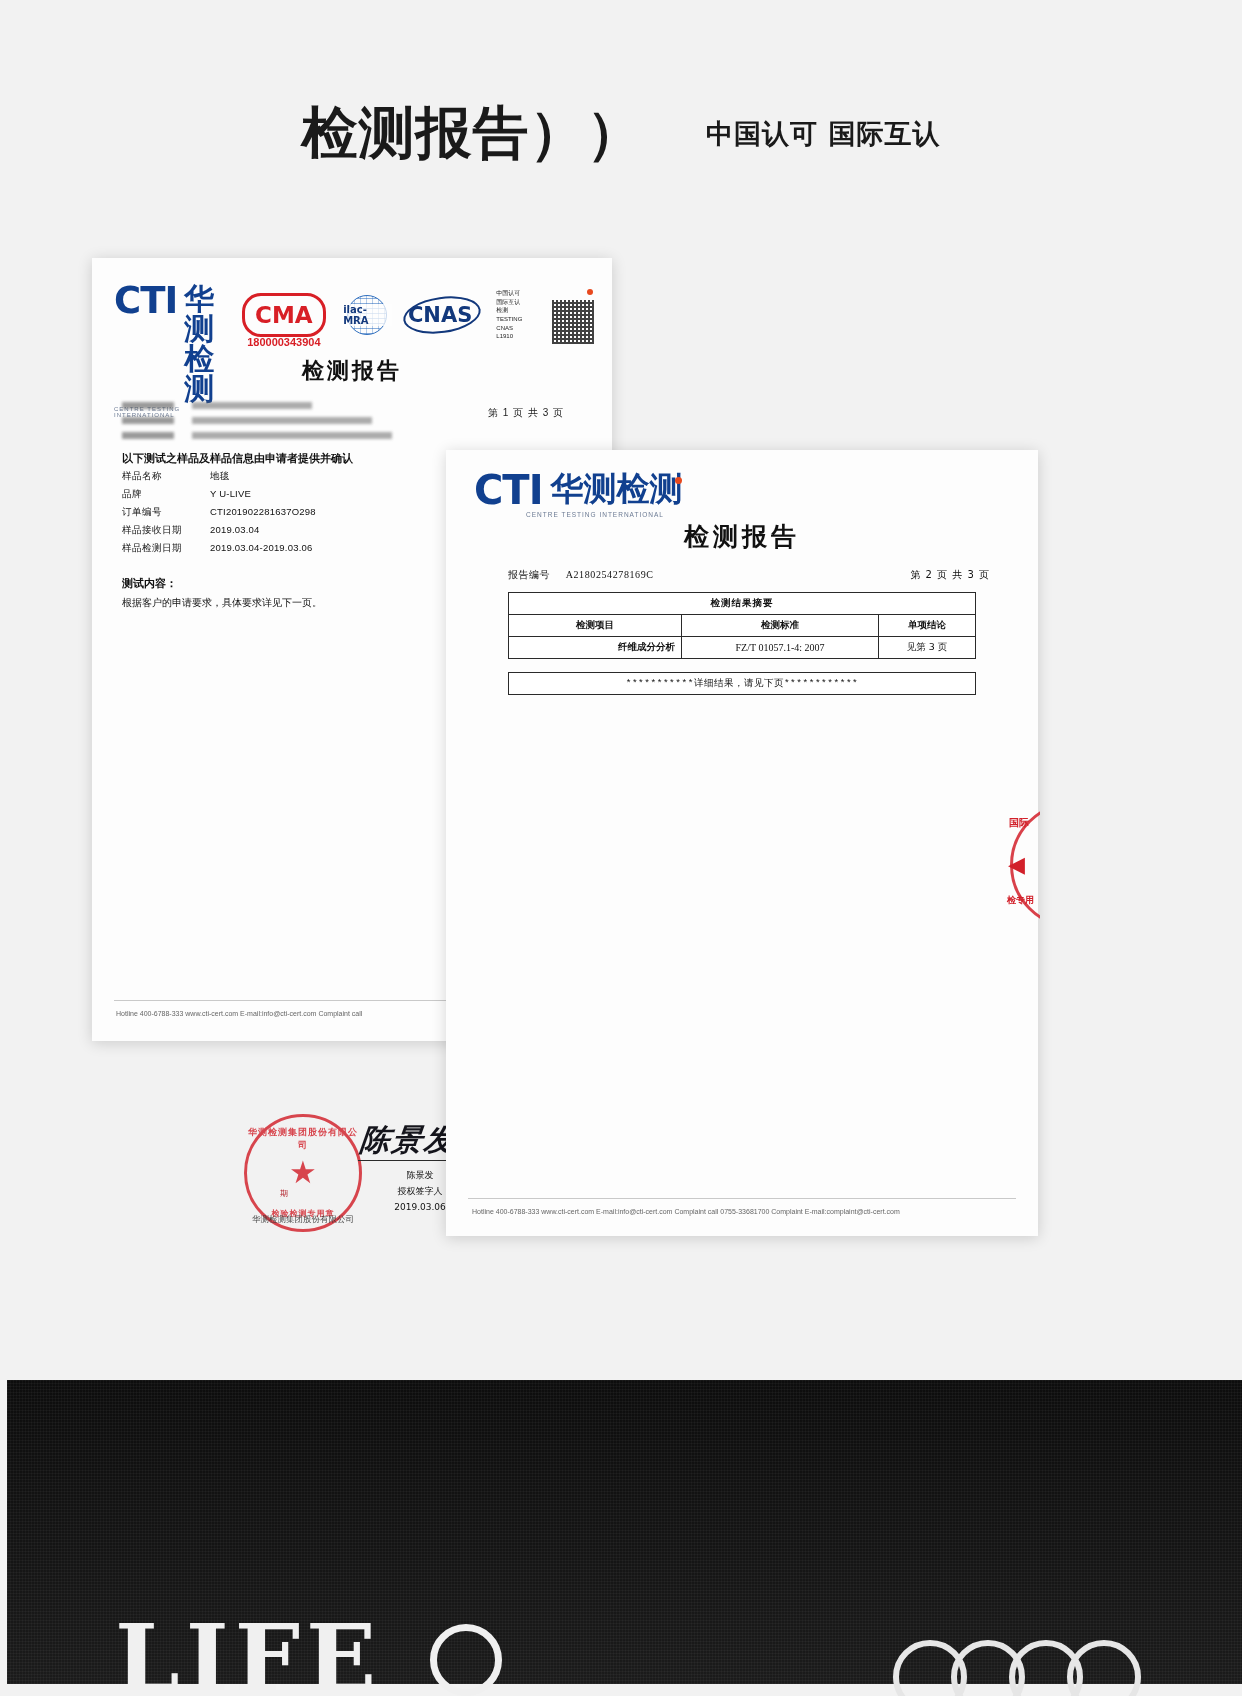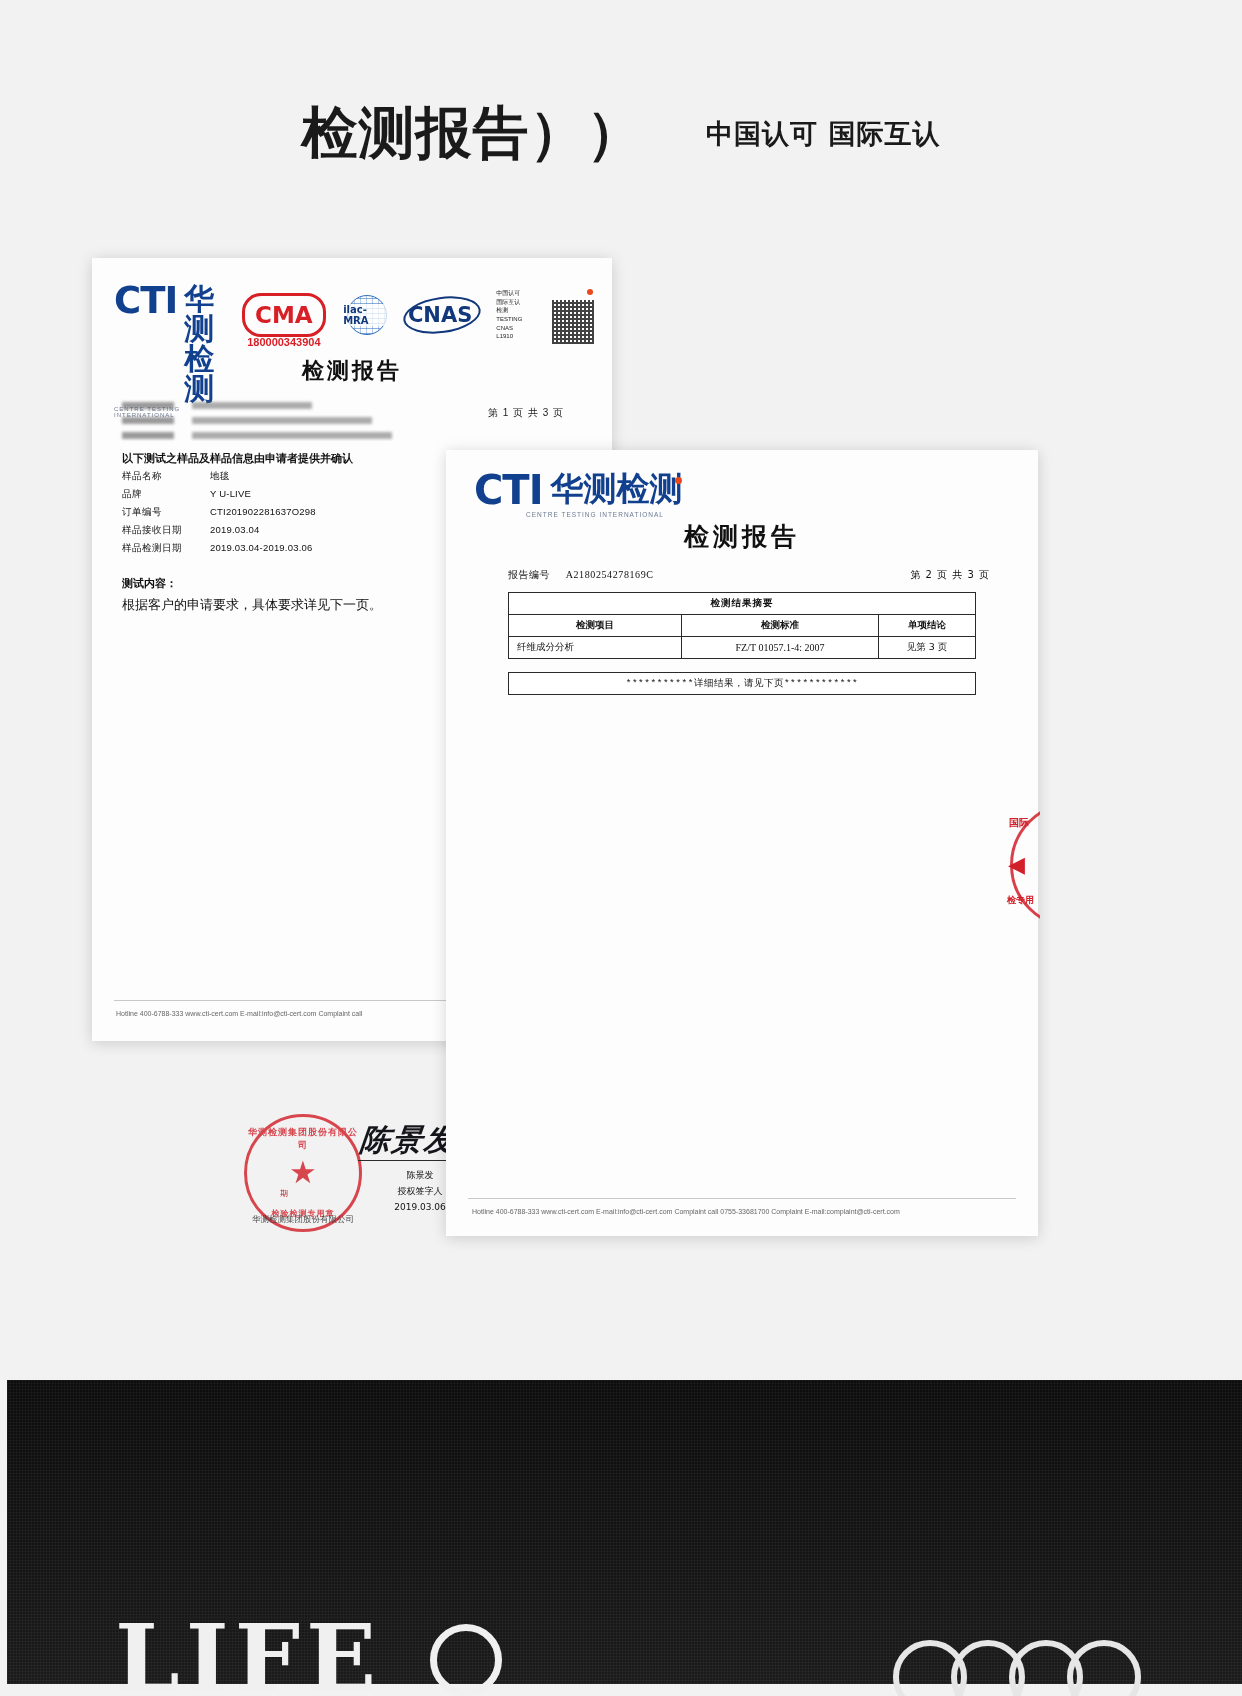--- a/index.html
+++ b/index.html
@@ -274,21 +274,21 @@
     width: 88px;
     font-family: "DejaVu Sans", sans-serif;
     letter-spacing: .5px;
   }
   .kv-row .v { letter-spacing: .2px; }
 
   .para {
     position: absolute;
     left: 30px;
     font-family: "DejaVu Sans", sans-serif;
-    font-size: 13px;
+    font-size: 10px;
     color: #111;
   }
 
   
   .stamp {
     position: absolute;
     left: 152px;
     top: 856px;
     width: 112px;
     height: 112px;
@@ -443,21 +443,21 @@
     background: #fff;
   }
   table.doc-table td, table.doc-table th {
     border: 1px solid #2a2a2a;
     padding: 4px 6px;
     text-align: center;
     font-weight: 400;
     margin-top: 18px;
   }
   table.doc-table .hdr td { font-weight: 700; }
-  table.doc-table td.left { text-align: left; padding-left: 8px; }
+  table.doc-table td.left { text-align: right; padding-left: 8px; font-weight: bold; }
   .t-summary { left: 62px; top: 142px; width: 468px; }
   .t-basis { left: 62px; top: 222px; width: 468px; }
   .t-summary .caption td { font-weight: 700; letter-spacing: 1px; }
   .t-basis .note td {
     font-family: Liberation Mono, monospace;
     letter-spacing: .5px;
   }
   .serif { font-family: "Liberation Serif", serif; font-size: 10px; }
 
   

